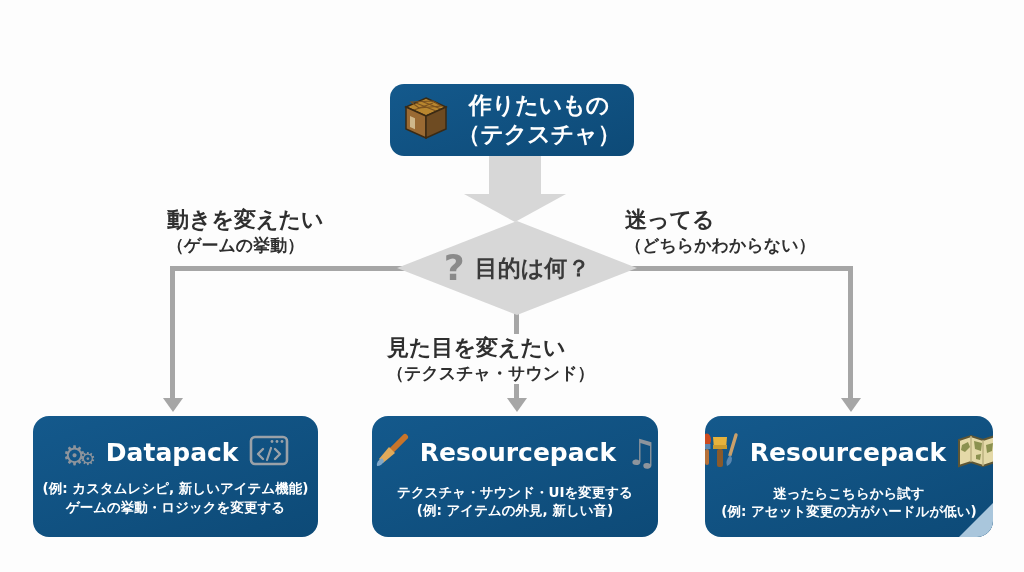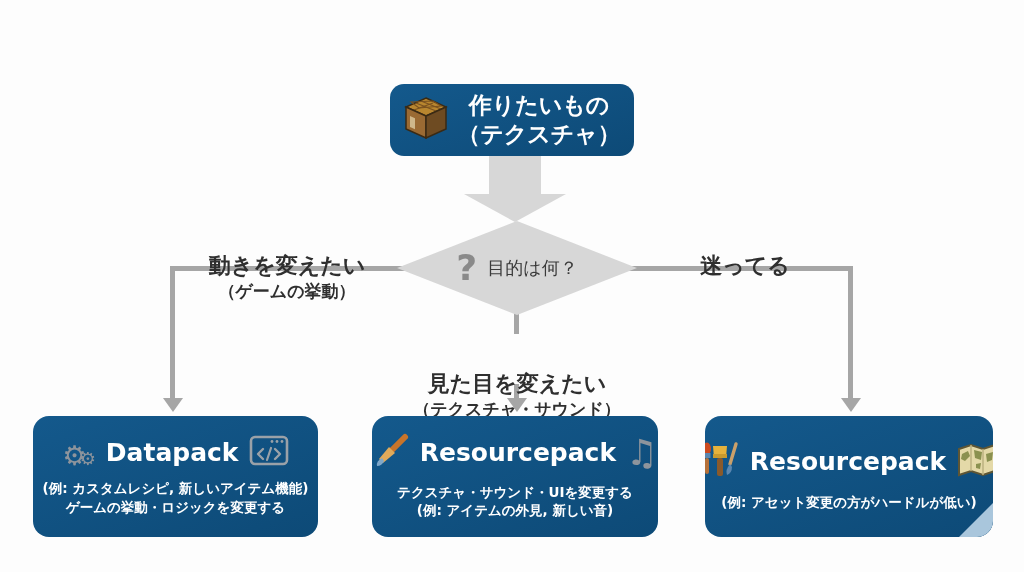--- a/index.html
+++ b/index.html
@@ -29,30 +29,30 @@
     border-top:28px solid #d7d7d7; }
 
   
   .diamond {
     left:397px; top:221px; width:240px; height:94px;
     background:#d7d7d7;
     clip-path:polygon(50% 0%,100% 50%,50% 100%,0% 50%);
     display:flex; align-items:center; justify-content:center; gap:10px;
   }
   .q-mark { font-size:36px; font-weight:bold; color:#8a8a8a; line-height:1; }
-  .q-text { font-size:18px; font-weight:normal; color:#3a3a3a; }
+  .q-text { font-size:23px; font-weight:bold; color:#3a3a3a; }
 
   
   .line { background:#a6a6a6; }
   .arrowhead { width:0; height:0;
     border-left:10px solid transparent; border-right:10px solid transparent;
     border-top:14px solid #a6a6a6; }
 
   
-  .branch-label { width:240px; text-align:center; color:#2f2f2f; font-weight:bold;margin-top:46px; }
+  .branch-label { width:240px; text-align:left; color:#2f2f2f; font-weight:bold; }
   .branch-label .l1 { font-size:22px; line-height:1.25; }
   .branch-label .l2 { font-size:17px; line-height:1.3; }
 
   
   .node {
     top:416px; height:121px;
     background:linear-gradient(160deg,#14598c,#0d4a77);
     border-radius:16px;
     color:#fff;
     display:flex; flex-direction:column; align-items:center; justify-content:center;
@@ -116,23 +116,24 @@
   <span class="q-text">目的は何？</span>
 </div>
 
 <div class="abs branch-label" style="left:167px; top:206px;">
   <div class="l1">動きを変えたい</div>
   <div class="l2">（ゲームの挙動）</div>
 </div>
 
 <div class="abs branch-label" style="left:625px; top:206px;">
   <div class="l1">迷ってる</div>
-</div>
-
-<div class="abs branch-label" style="left:387px; top:324px; width:260px;">
+  <div class="l2">（どちらかわからない）</div>
+</div>
+
+<div class="abs branch-label" style="left:387px; top:334px; width:260px;">
   <div class="l1">見た目を変えたい</div>
   <div class="l2">（テクスチャ・サウンド）</div>
 </div>
 
 <div class="abs node" style="left:33px; width:285px;">
   <div class="node-title-row">
     <span class="glyph-icon"><span class="gear-big">⚙</span><span class="gear-small">⚙</span></span>
     <span class="node-title">Datapack</span>
     <span>
       <svg width="40" height="31" viewBox="0 0 40 31">
@@ -186,15 +187,16 @@
         <polygon points="3,7 15,3 27,7 39,3 39,29 27,33 15,29 3,33" fill="#e4d9a8" stroke="#5e5635" stroke-width="2"></polygon>
         <line x1="15" y1="3" x2="15" y2="29" stroke="#bdb080" stroke-width="1.5"></line>
         <line x1="27" y1="7" x2="27" y2="33" stroke="#bdb080" stroke-width="1.5"></line>
         <polygon points="6,12 12,9 14,14 9,19 5,17" fill="#8b9150"></polygon>
         <polygon points="18,8 26,10 25,18 19,16" fill="#8b9150"></polygon>
         <polygon points="30,12 37,10 36,18 31,20" fill="#8b9150"></polygon>
         <polygon points="20,22 25,21 24,27 20,26" fill="#8b9150"></polygon>
       </svg>
     </span>
   </div>
+  <div class="node-desc">迷ったらこちらから試す</div>
   <div class="node-desc">(例: アセット変更の方がハードルが低い)</div>
   <div class="abs curl"></div>
 </div>
 
 </body></html>

